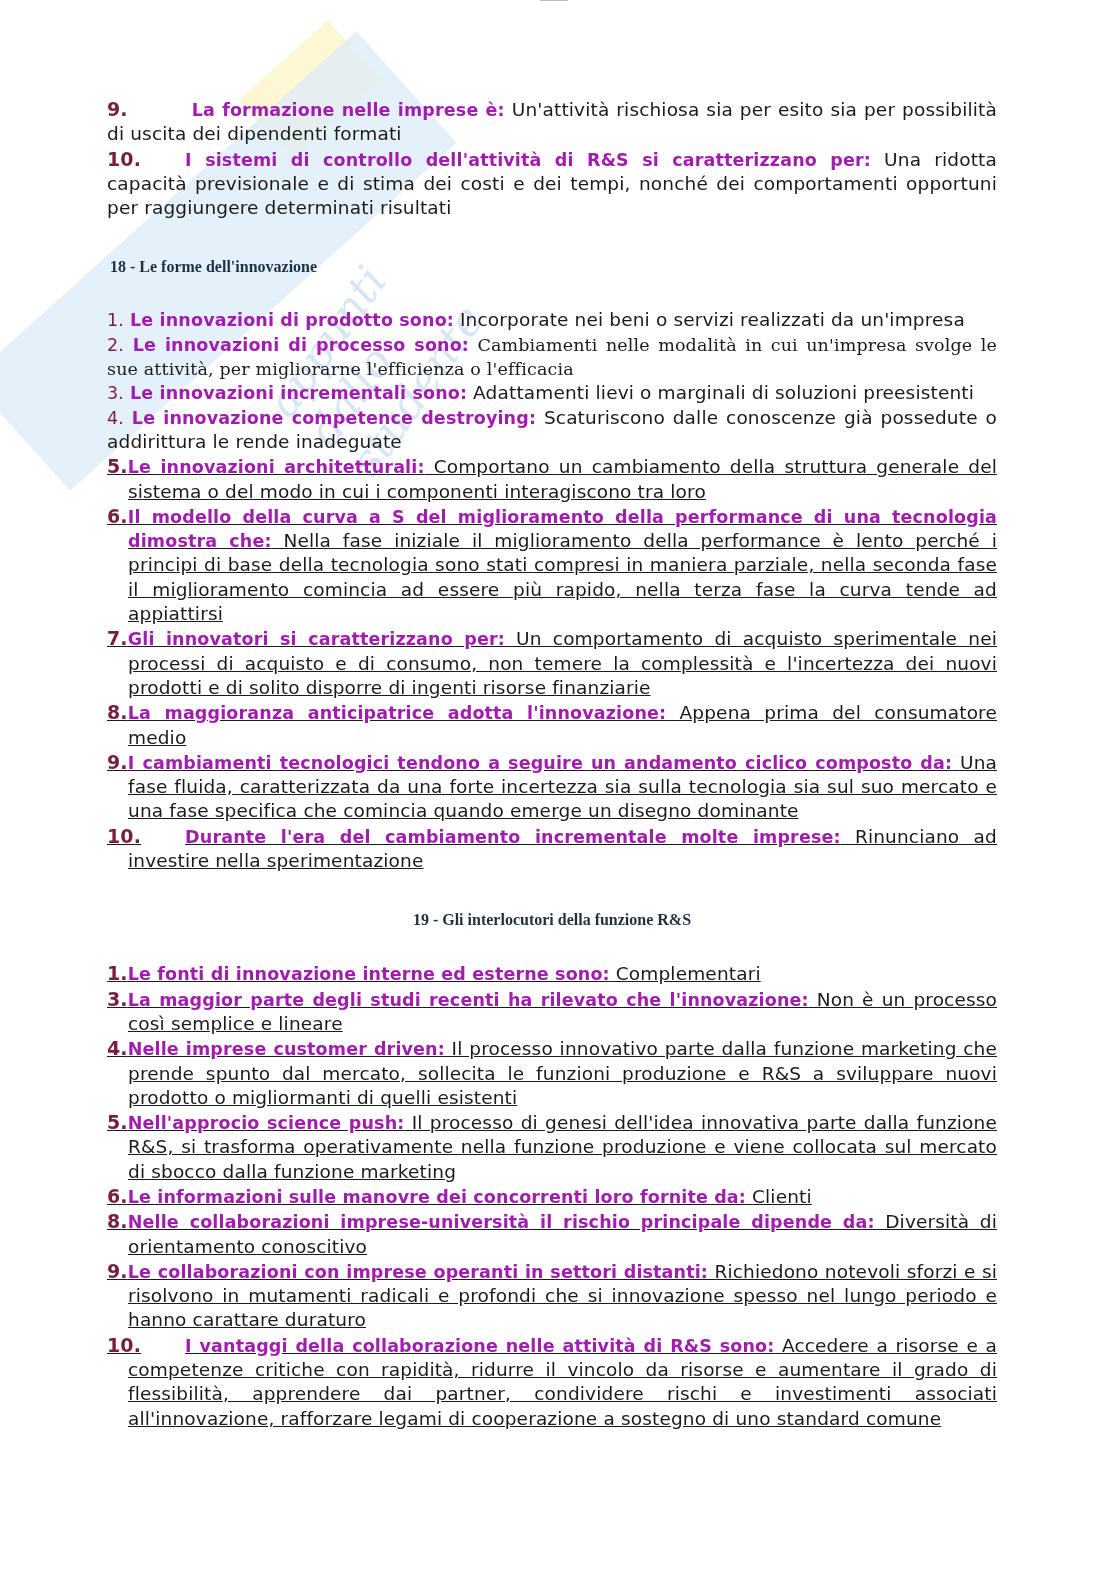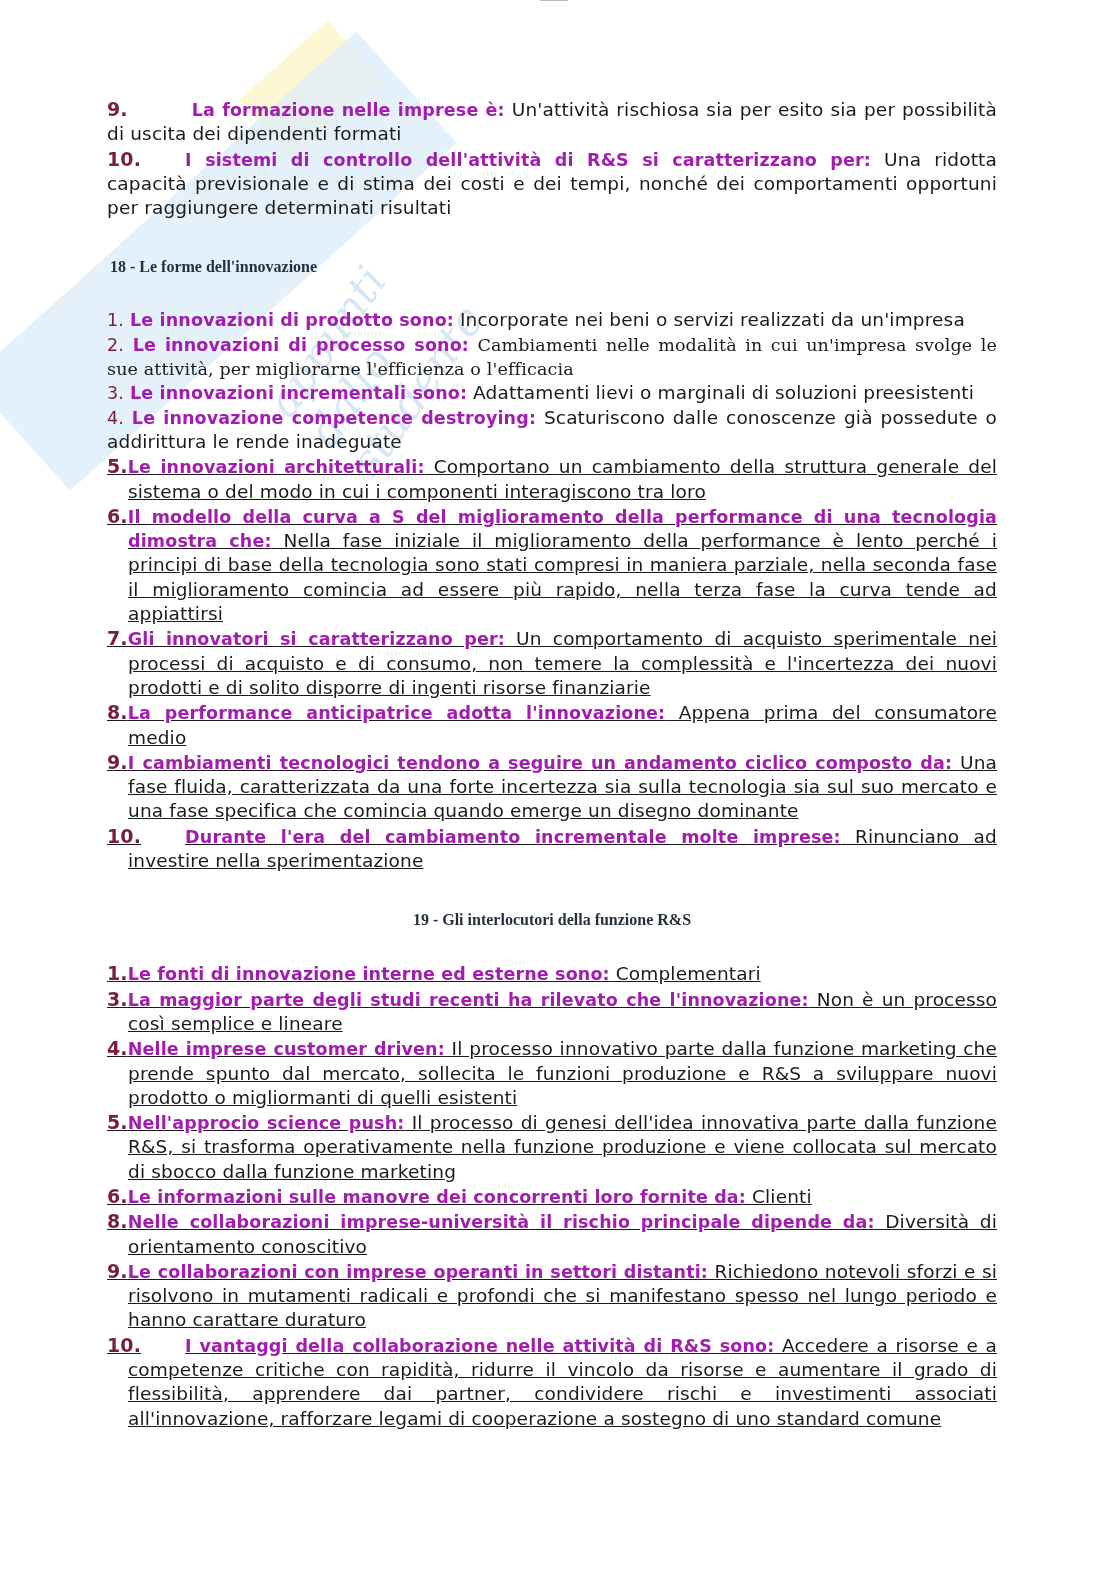--- a/index.html
+++ b/index.html
@@ -50,30 +50,30 @@
 
   <div style="margin-top:32px;">
     <p class="p"><span class="q" style="font-weight:normal;color:#7a1e40">1.</span> <span class="q">Le innovazioni di prodotto sono:</span><span> Incorporate nei beni o servizi realizzati da un'impresa</span></p>
     <p class="p"><span class="q" style="font-weight:normal;color:#7a1e40">2.</span> <span class="q">Le innovazioni di processo sono:</span><span class="serif"> Cambiamenti nelle modalità in cui un'impresa svolge le sue attività, per migliorarne l'efficienza o l'efficacia</span></p>
     <p class="p"><span class="q" style="font-weight:normal;color:#7a1e40">3.</span> <span class="q">Le innovazioni incrementali sono:</span><span> Adattamenti lievi o marginali di soluzioni preesistenti</span></p>
     <p class="p"><span class="q" style="font-weight:normal;color:#7a1e40">4.</span> <span class="q">Le innovazione competence destroying:</span><span> Scaturiscono dalle conoscenze già possedute o addirittura le rende inadeguate</span></p>
 
     <p class="p hang"><span class="num">5.</span><span class="q">Le innovazioni architetturali:</span><span> Comportano un cambiamento della struttura generale del sistema o del modo in cui i componenti interagiscono tra loro</span></p>
     <p class="p hang"><span class="num">6.</span><span class="q">Il modello della curva a S del miglioramento della performance di una tecnologia dimostra che:</span><span> Nella fase iniziale il miglioramento della performance è lento perché i principi di base della tecnologia sono stati compresi in maniera parziale, nella seconda fase il miglioramento comincia ad essere più rapido, nella terza fase la curva tende ad appiattirsi</span></p>
     <p class="p hang"><span class="num">7.</span><span class="q">Gli innovatori si caratterizzano per:</span><span> Un comportamento di acquisto sperimentale nei processi di acquisto e di consumo, non temere la complessità e l'incertezza dei nuovi prodotti e di solito disporre di ingenti risorse finanziarie</span></p>
-    <p class="p hang"><span class="num">8.</span><span class="q">La performance anticipatrice adotta l'innovazione:</span><span> Appena prima del consumatore medio</span></p>
+    <p class="p hang"><span class="num">8.</span><span class="q">La maggioranza anticipatrice adotta l'innovazione:</span><span> Appena prima del consumatore medio</span></p>
     <p class="p hang"><span class="num">9.</span><span class="q">I cambiamenti tecnologici tendono a seguire un andamento ciclico composto da:</span><span> Una fase fluida, caratterizzata da una forte incertezza sia sulla tecnologia sia sul suo mercato e una fase specifica che comincia quando emerge un disegno dominante</span></p>
     <p class="p hang"><span class="num">10.</span><span class="tab2"></span><span class="q">Durante l'era del cambiamento incrementale molte imprese:</span><span> Rinunciano ad investire nella sperimentazione</span></p>
   </div>
 
   <h3 class="h" style="margin-top:38px;text-align:center;">19 - Gli interlocutori della funzione R&amp;S</h3>
 
   <div style="margin-top:32px;">
     <p class="p hang"><span class="num">1.</span><span class="q">Le fonti di innovazione interne ed esterne sono:</span><span> Complementari</span></p>
     <p class="p hang"><span class="num">3.</span><span class="q">La maggior parte degli studi recenti ha rilevato che l'innovazione:</span><span> Non è un processo così semplice e lineare</span></p>
     <p class="p hang"><span class="num">4.</span><span class="q">Nelle imprese customer driven:</span><span> Il processo innovativo parte dalla funzione marketing che prende spunto dal mercato, sollecita le funzioni produzione e R&amp;S a sviluppare nuovi prodotto o migliormanti di quelli esistenti</span></p>
     <p class="p hang"><span class="num">5.</span><span class="q">Nell'approcio science push:</span><span> Il processo di genesi dell'idea innovativa parte dalla funzione R&amp;S, si trasforma operativamente nella funzione produzione e viene collocata sul mercato di sbocco dalla funzione marketing</span></p>
     <p class="p hang"><span class="num">6.</span><span class="q">Le informazioni sulle manovre dei concorrenti loro fornite da:</span><span> Clienti</span></p>
     <p class="p hang"><span class="num">8.</span><span class="q">Nelle collaborazioni imprese-università il rischio principale dipende da:</span><span> Diversità di orientamento conoscitivo</span></p>
-    <p class="p hang"><span class="num">9.</span><span class="q">Le collaborazioni con imprese operanti in settori distanti:</span><span> Richiedono notevoli sforzi e si risolvono in mutamenti radicali e profondi che si manifestano spesso nel lungo periodo e hanno carattare duraturo</span></p>
+    <p class="p hang"><span class="num">9.</span><span class="q">Le collaborazioni con imprese operanti in settori distanti:</span><span> Richiedono notevoli sforzi e si risolvono in mutamenti radicali e profondi che si innovazione spesso nel lungo periodo e hanno carattare duraturo</span></p>
     <p class="p hang"><span class="num">10.</span><span class="tab2"></span><span class="q">I vantaggi della collaborazione nelle attività di R&amp;S sono:</span><span> Accedere a risorse e a competenze critiche con rapidità, ridurre il vincolo da risorse e aumentare il grado di flessibilità, apprendere dai partner, condividere rischi e investimenti associati all'innovazione, rafforzare legami di cooperazione a sostegno di uno standard comune</span></p>
   </div>
 </div>
 
 </body></html>

